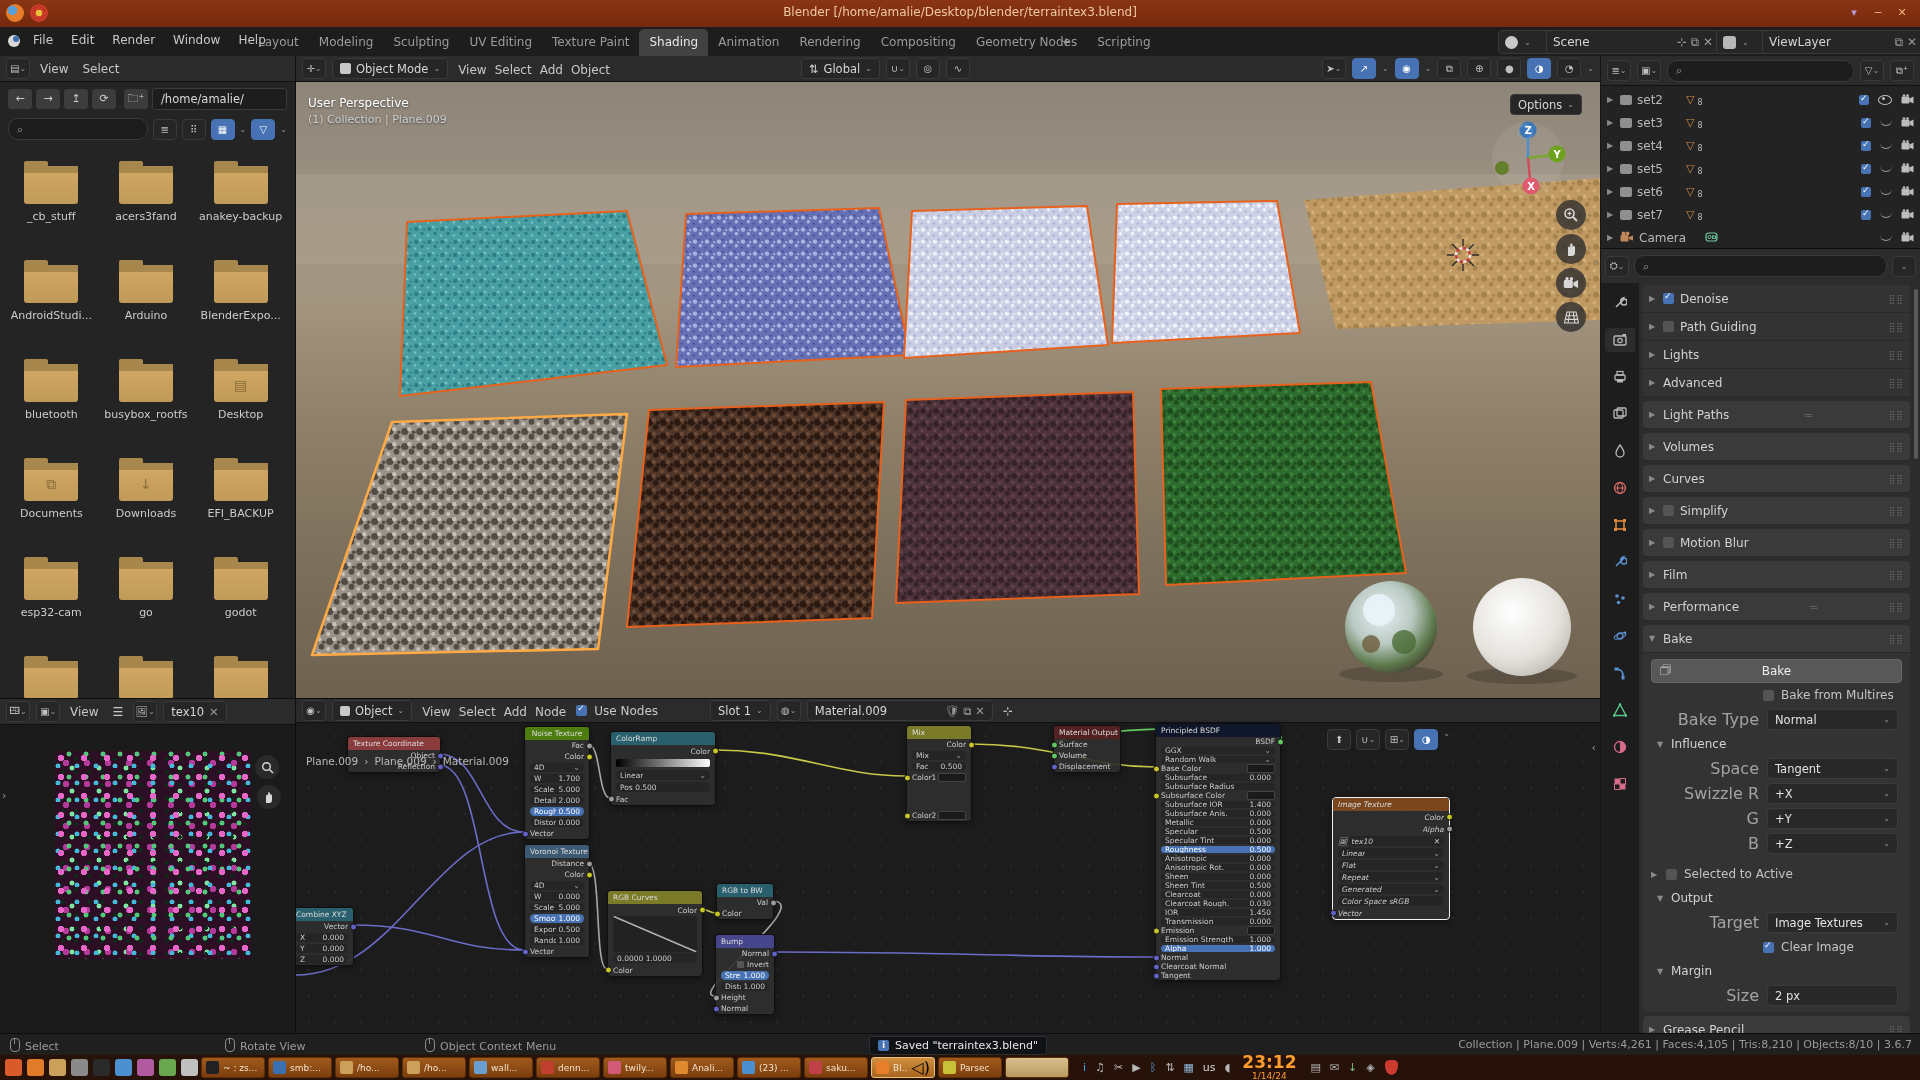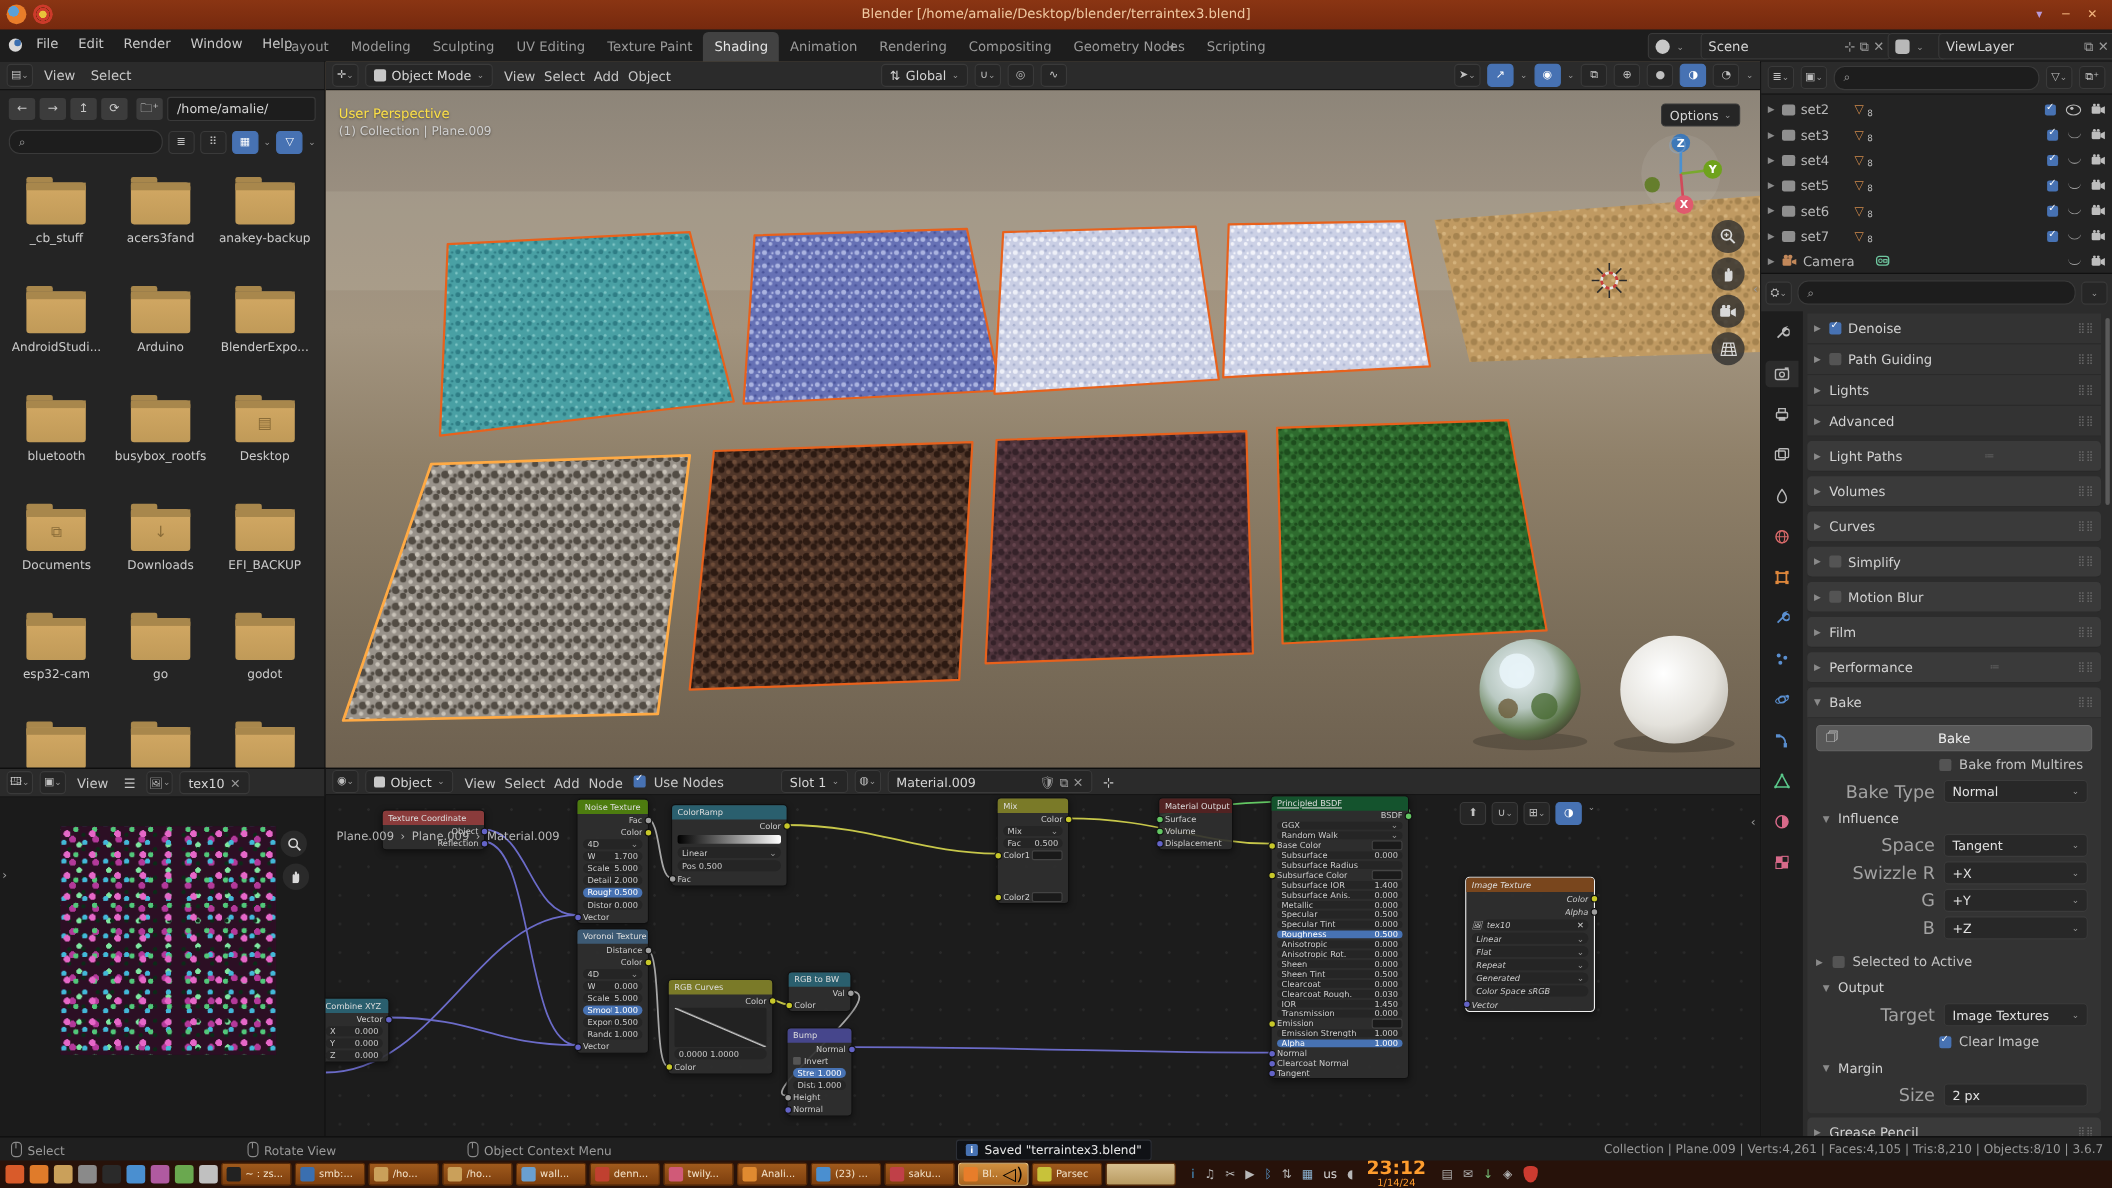--- a/index.html
+++ b/index.html
@@ -39,21 +39,21 @@
   #folders{position:absolute;left:4px;top:96px;width:284px;display:grid;grid-template-columns:repeat(3,1fr);grid-auto-rows:99px}
   .fcell{text-align:center;position:relative}
   .ficon{width:54px;height:38px;background:linear-gradient(180deg,#d3a964,#c09a58);border-radius:2px 4px 3px 3px;margin:14px auto 6px auto;position:relative}
   .ficon::before{content:"";position:absolute;left:0;top:-5px;width:24px;height:5px;background:#a8874c;border-radius:2px 2px 0 0}
   .ficon::after{content:"";position:absolute;left:0;top:0;width:100%;height:7px;background:#a8874c}
   .ficon .inner{position:absolute;left:50%;top:55%;transform:translate(-50%,-50%);color:#8a6c38;font-size:14px}
   .fname{font-size:11px;color:#cccccc}
   
   #viewport{left:296px;top:56px;width:1304px;height:642px;background:#6e6152}
   #vp-canvas{position:absolute;left:0;top:26px;width:1304px;height:616px}
-  .vp-overlay-1{position:absolute;left:12px;top:14px;font-size:12px;color:#fde047;text-shadow:0 1px 2px #00000080}
+  .vp-overlay-1{position:absolute;left:12px;top:14px;font-size:12px;color:#ffffff;text-shadow:0 1px 2px #00000080}
   .vp-overlay-2{position:absolute;left:12px;top:31px;font-size:11px;color:#d0d0d0;text-shadow:0 1px 2px #00000080}
   .roundbtn{position:absolute;width:30px;height:30px;border-radius:50%;background:#2e2e2ecc;color:#cfcfcf;display:flex;align-items:center;justify-content:center;font-size:14px}
   .gizlabel{font-size:10px;font-weight:bold;fill:#fff}
   
   #outliner{left:1601px;top:56px;width:319px;height:192px;background:#232323;border-bottom:1px solid #0e0e0e}
   .ol-row{height:23px;display:flex;align-items:center;gap:5px;padding:0 6px;font-size:12px;color:#b8b8b8}
   .ol-row .name{flex:0 0 44px}
   .tri-ico{color:#d08a4a;font-size:11px;line-height:11px}
   .sub8{font-size:8px;color:#bbb;margin-left:-2px;margin-top:5px}
   .eye-closed{width:12px;height:6px;border-bottom:1.6px solid #9a9a9a;border-radius:0 0 9px 9px}
@@ -1148,21 +1148,21 @@
             <span class="lab">Color</span>
             <span class="ndot" style="left: -3.5px; background: rgb(199, 199, 41);"></span>
           </div>
         </div>
         <div class="node" style="left: 419px; top: 211px; width: 58px;">
           <div class="nhdr" style="background: rgb(70, 70, 140);">Bump</div>
           <div class="nrow" style="height: 11px;">
             <span class="lab right">Normal</span>
             <span class="ndot" style="right: -3.5px; background: rgb(99, 99, 199);"></span>
           </div>
-          <div class="nrow" style="height: 11px;">
+          <div class="nrow" style="height: 11px; justify-content: flex-end;">
             <span class="ncb"></span>
             <span class="lab">Invert</span>
           </div>
           <div class="nrow" style="height: 11px;">
             <span class="npill blue">
               <span class="lab">Strength</span>
               <span class="v">1.000</span>
             </span>
           </div>
           <div class="nrow" style="height: 11px;">
@@ -1218,21 +1218,21 @@
           <div class="nrow" style="height: 11px;">
             <span class="lab">Volume</span>
             <span class="ndot" style="left: -3.5px; background: rgb(99, 199, 99);"></span>
           </div>
           <div class="nrow" style="height: 11px;">
             <span class="lab">Displacement</span>
             <span class="ndot" style="left: -3.5px; background: rgb(99, 99, 199);"></span>
           </div>
         </div>
         <div class="node" style="left: 859px; top: 0px; width: 124px;">
-          <div class="nhdr" style="background: #14532d; text-decoration: underline;">Principled BSDF</div>
+          <div class="nhdr" style="background: #0f172a;">Principled BSDF</div>
           <div class="nrow" style="height: 9px;">
             <span class="lab right">BSDF</span>
             <span class="ndot" style="right: -3.5px; background: rgb(99, 199, 99);"></span>
           </div>
           <div class="nrow" style="height: 9px;">
             <span class="npill">
               <span class="lab">GGX</span>
               <span class="v car">⌄</span>
             </span>
           </div>

